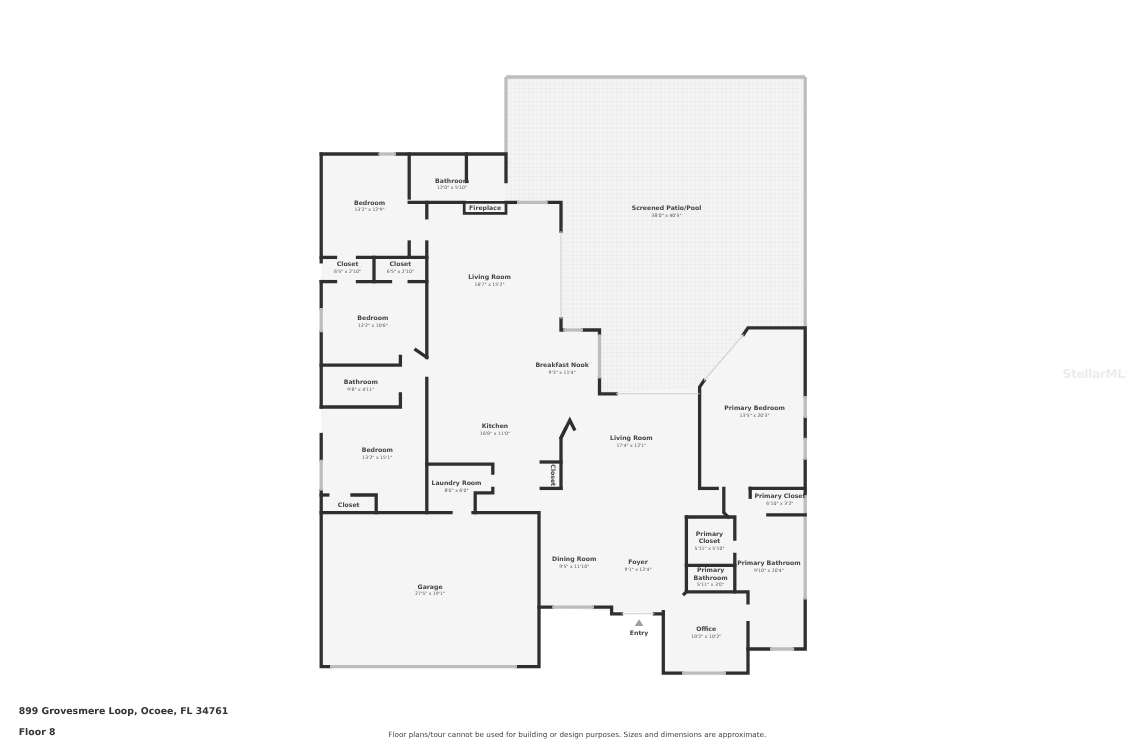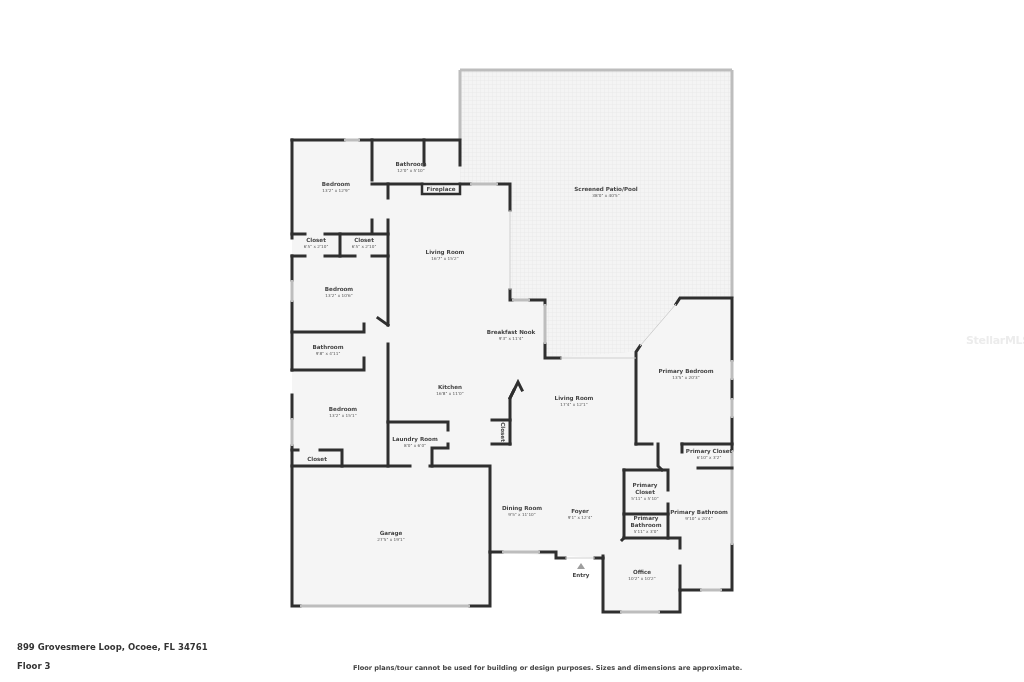--- a/index.html
+++ b/index.html
@@ -5,21 +5,21 @@
     html, body { margin: 0; padding: 0; background: #ffffff; }
     body { width: 1024px; height: 682px; position: relative; overflow: hidden; font-family: "DejaVu Sans", "Liberation Sans", sans-serif; }
     #plan { position: absolute; left: 0; top: 0; width: 1024px; height: 682px; }
     .room-name { font-size: 5.6px; fill: #444; font-weight: bold; text-anchor: middle; font-family: "DejaVu Sans", sans-serif; }
     .room-dim { font-size: 4.2px; fill: #555; text-anchor: middle; font-family: "DejaVu Sans", sans-serif; }
     .wall { stroke: #2f2f2f; stroke-width: 3; fill: none; stroke-linecap: square; }
     .thin { stroke: #cfcfcf; stroke-width: 1; fill: none; }
     .win { stroke: #bdbdbd; stroke-width: 3; fill: none; }
     .addr { position: absolute; left: 17px; top: 642px; font-size: 8.5px; font-weight: bold; color: #333; }
     .floor { position: absolute; left: 17px; top: 661px; font-size: 8.5px; font-weight: bold; color: #333; }
-    .disclaimer { position: absolute; left: 353px; top: 664px; font-size: 6.6px; font-weight: bold; color: #444; }
+    .disclaimer { position: absolute; left: 353px; top: 664px; font-size: 6.6px; font-weight: normal; color: #444; }
     .watermark { position: absolute; left: 966px; top: 334px; font-size: 11px; font-weight: bold; color: #ececec; letter-spacing: -0.3px; }
   </style>
 </head>
 <body>
 
 <svg id="plan" viewBox="0 0 1024 682" xmlns="http://www.w3.org/2000/svg">
   <defs>
     <pattern id="grid" width="4" height="4" patternUnits="userSpaceOnUse">
       <rect width="4" height="4" fill="#f4f4f4"></rect>
       <path d="M4 0 L0 0 0 4" fill="none" stroke="#e2e2e2" stroke-width="0.6"></path>
@@ -217,14 +217,14 @@
     <text class="room-name" x="642" y="574">Office</text>
     <text class="room-dim" x="642" y="580">10'2" x 10'2"</text>
   </g>
 
   <polygon points="581,563 577,569 585,569" fill="#9e9e9e"></polygon>
   <text class="room-name" x="581" y="577">Entry</text>
 </svg>
 
 <div class="watermark">StellarMLS</div>
 <div class="addr">899 Grovesmere Loop, Ocoee, FL 34761</div>
-<div class="floor">Floor 3</div>
+<div class="floor">Floor 8</div>
 <div class="disclaimer">Floor plans/tour cannot be used for building or design purposes. Sizes and dimensions are approximate.</div>
 
 </body></html>

